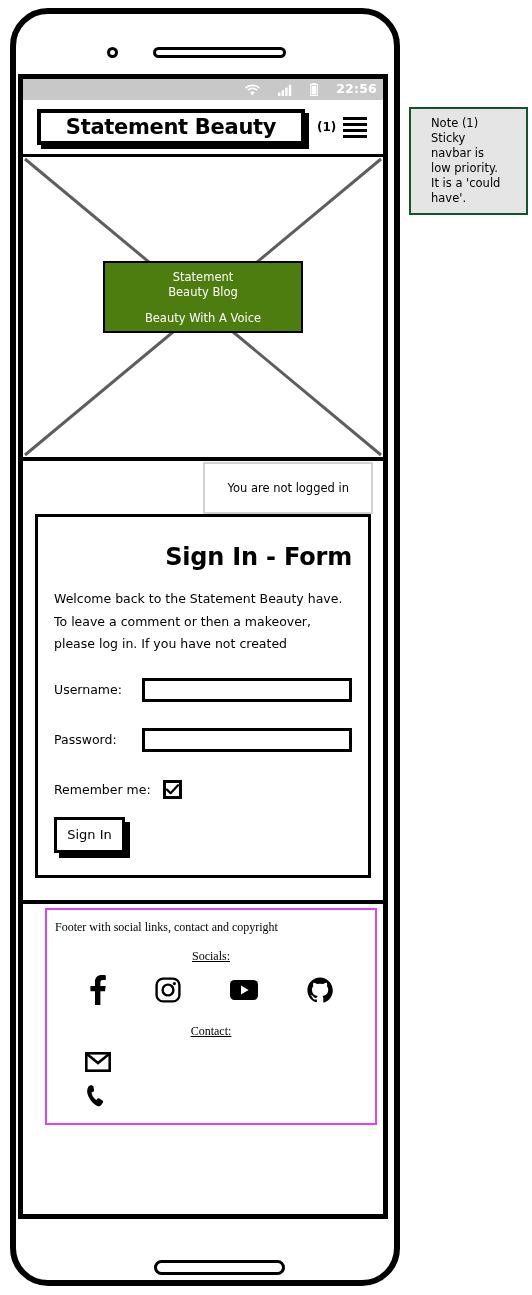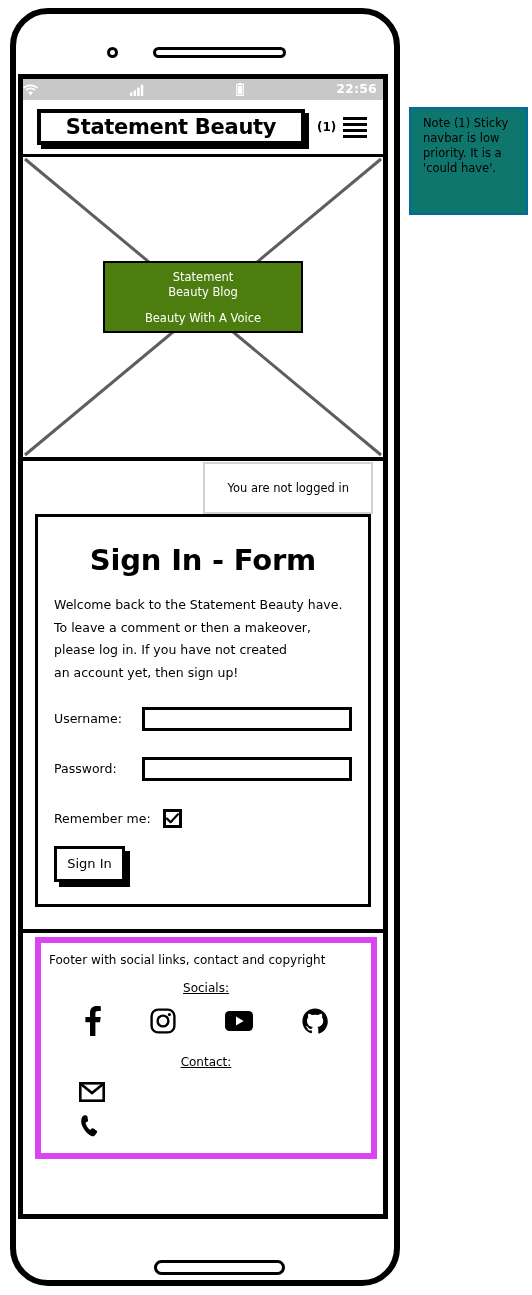--- a/index.html
+++ b/index.html
@@ -72,21 +72,21 @@
     overflow: hidden;
   }
 
   
   .status-bar {
     position: relative;
     height: 21px;
     background: #c8c8c8;
     display: flex;
     align-items: center;
-    justify-content: space-between;
+    justify-content: flex-end;
     padding-right: 6px;
     gap: 18px;
   }
   .status-icon { display: block; }
   .status-time {
     color: #ffffff;
     font-size: 12.5px;
     font-weight: bold;
     letter-spacing: 0.2px;
     line-height: 1;
@@ -206,22 +206,22 @@
   .form-wrap {
     padding: 0 12px;
   }
   .form-card {
     border: 3px solid #000;
     box-sizing: border-box;
     padding: 18px 16px 22px 16px;
     background: #fff;
   }
   .form-title {
-    text-align: center;
-    font-size: 29px;
+    text-align: right;
+    font-size: 24px;
     font-weight: bold;
     color: #000;
     margin: 8px 0 20px 0;
     letter-spacing: -0.2px;
   }
   .form-intro p {
     margin: 0 0 7px 0;
     font-size: 12.5px;
     color: #000;
     line-height: 1.25;
@@ -281,25 +281,26 @@
     cursor: pointer;
   }
 
   
   .footer {
     margin-top: 22px;
     border-top: 4px solid #000;
     padding: 0;
   }
   .footer-inner {
-    margin: 4px 6px 0 12px;
-    border: 6px solid #d946ef;
+    margin: 4px 6px 0 22px;
+    border: 2px solid #d946ef;
     box-sizing: border-box;
     padding: 8px 0 10px 0;
     background: #fff;
+    font-family: Liberation Serif, serif;
   }
   .footer-caption {
     font-size: 12px;
     color: #000;
     padding: 2px 0 0 8px;
   }
   .section-head {
     text-align: center;
     font-size: 12px;
     color: #000;
@@ -336,24 +337,24 @@
     background: #fff;
   }
 
   
   .note-box {
     position: absolute;
     left: 409px;
     top: 107px;
     width: 119px;
     height: 108px;
-    border: 2px solid #0369a1;
-    box-sizing: border-box;
-    background: #0f766e;
-    padding: 7px 12px;
+    border: 2px solid #14532d;
+    box-sizing: border-box;
+    background: #e5e5e5;
+    padding: 7px 20px;
   }
   .note-text {
     font-size: 11.5px;
     line-height: 1.3;
     color: #000;
   }
 </style>
 </head>
 <body>
 
@@ -416,21 +417,20 @@
       <div class="logged-box">You are not logged in</div>
     </div>
 
     <div class="form-wrap">
       <div class="form-card">
         <div class="form-title">Sign In - Form</div>
         <div class="form-intro">
           <p>Welcome back to the Statement Beauty have.</p>
           <p>To leave a comment or then a makeover,</p>
           <p>please log in. If you have not created</p>
-          <p>an account yet, then sign up!</p>
         </div>
 
         <div class="field-row">
           <span class="field-label">Username:</span>
           <input class="field-input" type="text" placeholder="" style="">
         </div>
 
         <div class="field-row">
           <span class="field-label">Password:</span>
           <input class="field-input" type="password" placeholder="" style="">

